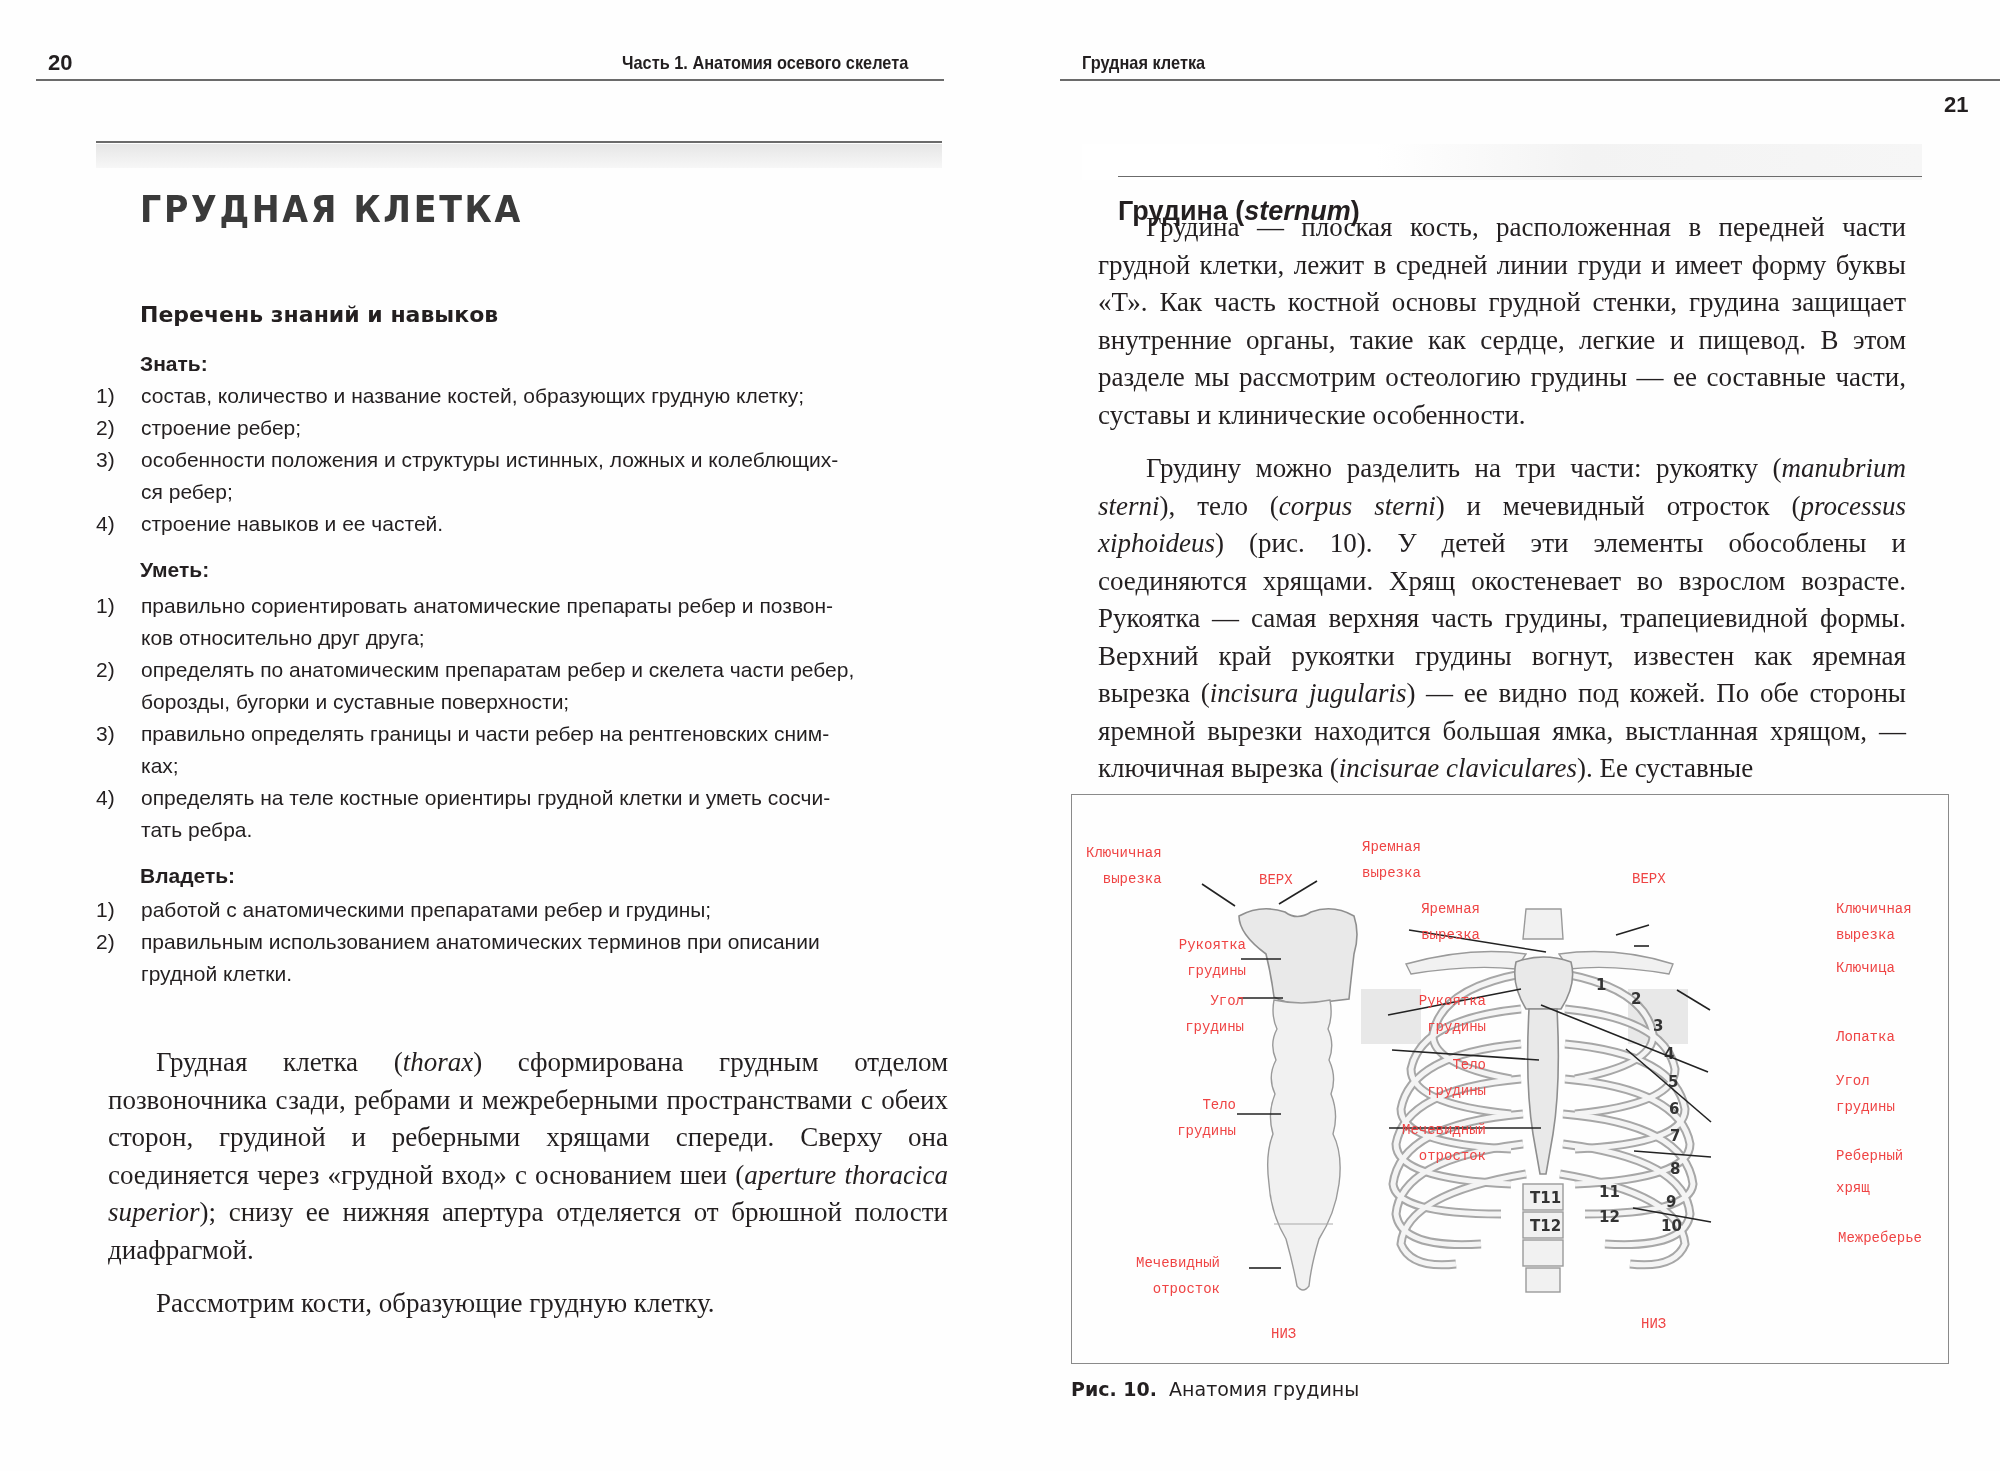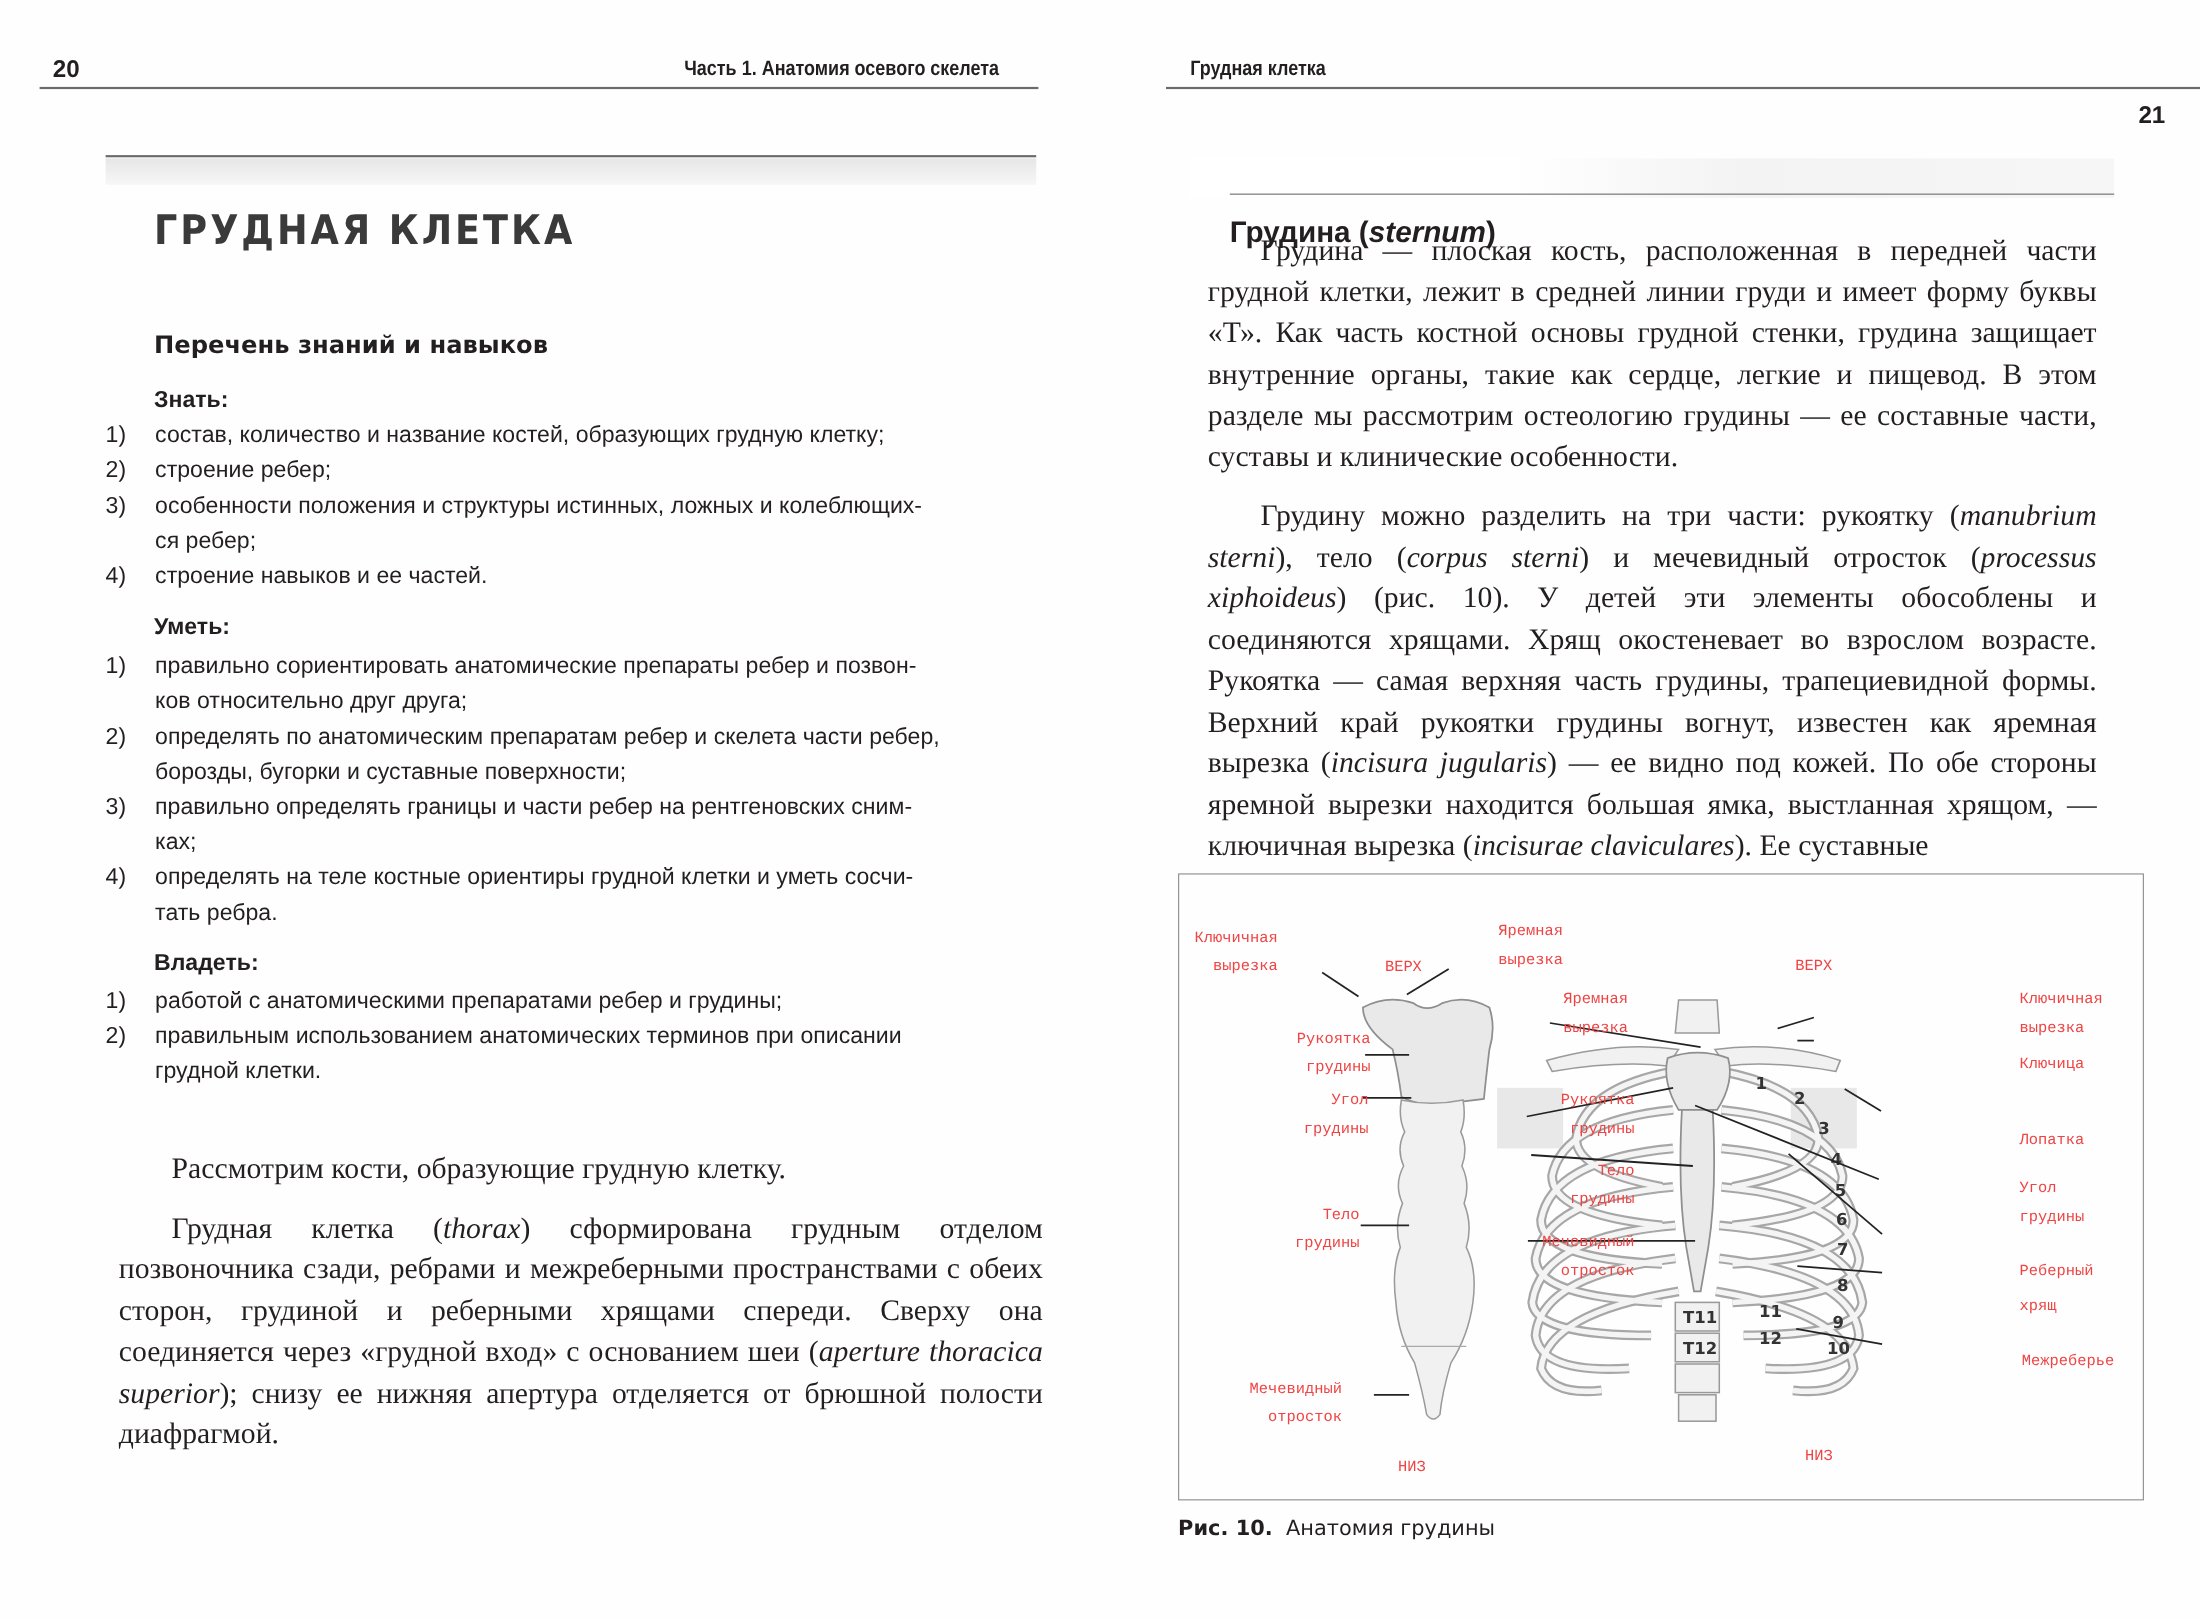--- a/index.html
+++ b/index.html
@@ -105,22 +105,22 @@
   </div>
 <div class="li" style="left:96px;top:926px;">
     <span class="num">2)</span>
     <span class="txt">правильным использованием анатомических терминов при описании</span>
   </div>
 <div class="li" style="left:96px;top:958px;">
     <span class="txt">грудной клетки.</span>
   </div>
 
 <div class="abs body-text" style="left:92px;top:1028px;width:872px;">
+  <p><span>Грудная клетка (</span><i>thorax</i><span>) сформирована грудным отделом позвоночника сзади, ребрами и межреберными пространствами с обеих сторон, грудиной и реберными хрящами спереди. Сверху она соединяется через «грудной вход» с основанием шеи (</span><i>aperture thoracica superior</i><span>); снизу ее нижняя апертура отделяется от брюшной полости диафрагмой.</span></p>
   <p>Рассмотрим кости, образующие грудную клетку.</p>
-  <p><span>Грудная клетка (</span><i>thorax</i><span>) сформирована грудным отделом позвоночника сзади, ребрами и межреберными пространствами с обеих сторон, грудиной и реберными хрящами спереди. Сверху она соединяется через «грудной вход» с основанием шеи (</span><i>aperture thoracica superior</i><span>); снизу ее нижняя апертура отделяется от брюшной полости диафрагмой.</span></p>
 </div>
 
 <div class="abs runhead" style="left:1082px;top:52px;">Грудная клетка</div>
 <div class="abs pagenum" style="left:1944px;top:48px;margin-top:44px;">21</div>
 <div class="rule" style="left:1060px;top:79px;width:944px;"></div>
 
 <div class="abs" style="left:1082px;top:144px;width:840px;height:36px;background:linear-gradient(90deg,#fff 0%,#fff 35%,#f3f3f3 60%,#f6f6f6 100%);"></div>
 <div class="abs sect" style="left:1118px;top:148px;font-family:'Liberation Sans',sans-serif;font-size:27px;margin-top:48px;"><span>Грудина (</span><i>sternum</i><span>)</span></div>
 <div class="rule" style="left:1118px;top:176px;width:804px;border-top-width:1.5px;"></div>
 

